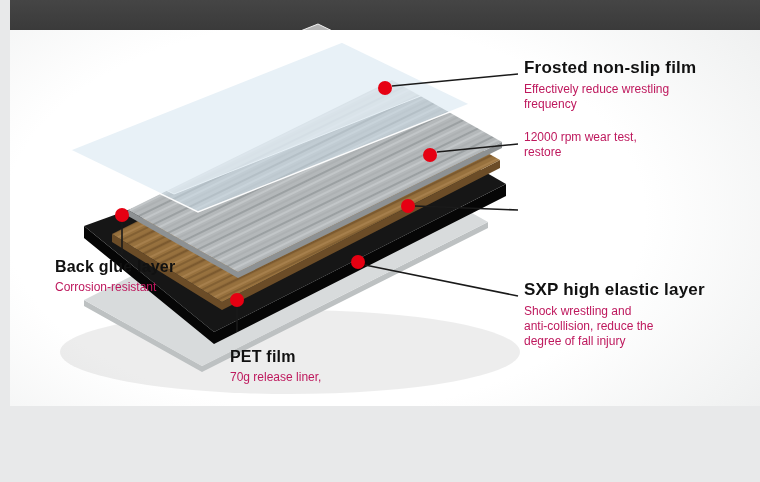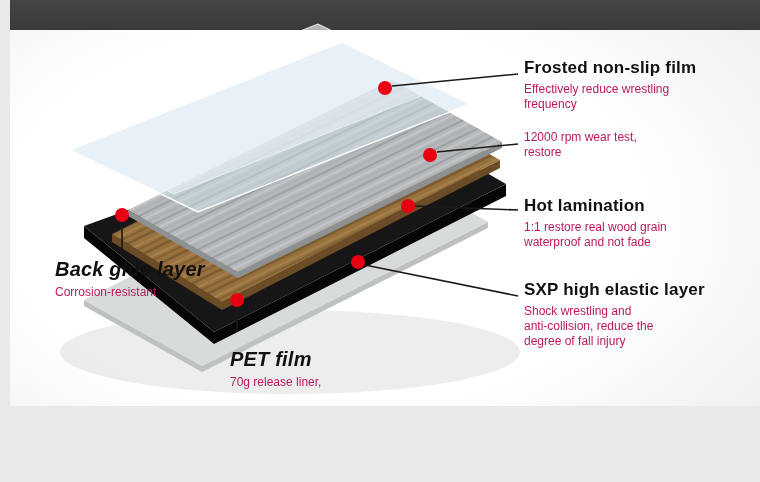--- a/index.html
+++ b/index.html
@@ -19,21 +19,21 @@
   .bottom-banner {
     position:absolute; left:10px; top:457px; width:750px; height:25px;
     background:linear-gradient(#343434,#2b2b2b);
   }
   .diagram-svg { position:absolute; left:0; top:0; }
   .label { position:absolute; }
   .label-title {
     font-size:17px; font-weight:bold; color:#111111; margin-bottom:4px;
     letter-spacing:0.2px;
   }
-  .label.small .label-title { font-size:20px;font-style:italic; }
+  .label.small .label-title { font-size:16px; }
   .label-line { font-size:12px; line-height:15px; color:#be185d; }
   .label.right { width:232px; }
 </style>
 </head>
 <body>
 
 <div class="canvas">
 
   <div class="content"></div>
   <div class="top-banner"></div>
@@ -92,25 +92,20 @@
     <div class="label-title">Frosted non-slip film</div>
     <div class="label-line">Effectively reduce wrestling</div>
     <div class="label-line">frequency</div>
   </div>
 
   <div class="label right" style="left:524px; top:130px">
     <div class="label-line">12000 rpm wear test,</div>
     <div class="label-line">restore</div>
   </div>
 
-  <div class="label right" style="left:524px; top:196px">
-    <div class="label-title">Hot lamination</div>
-    <div class="label-line">1:1 restore real wood grain</div>
-    <div class="label-line">waterproof and not fade</div>
-  </div>
 
   <div class="label right" style="left:524px; top:280px">
     <div class="label-title">SXP high elastic layer</div>
     <div class="label-line">Shock wrestling and</div>
     <div class="label-line">anti-collision, reduce the</div>
     <div class="label-line">degree of fall injury</div>
   </div>
 
   <div class="label small" style="left:55px; top:258px">
     <div class="label-title">Back glue layer</div>

